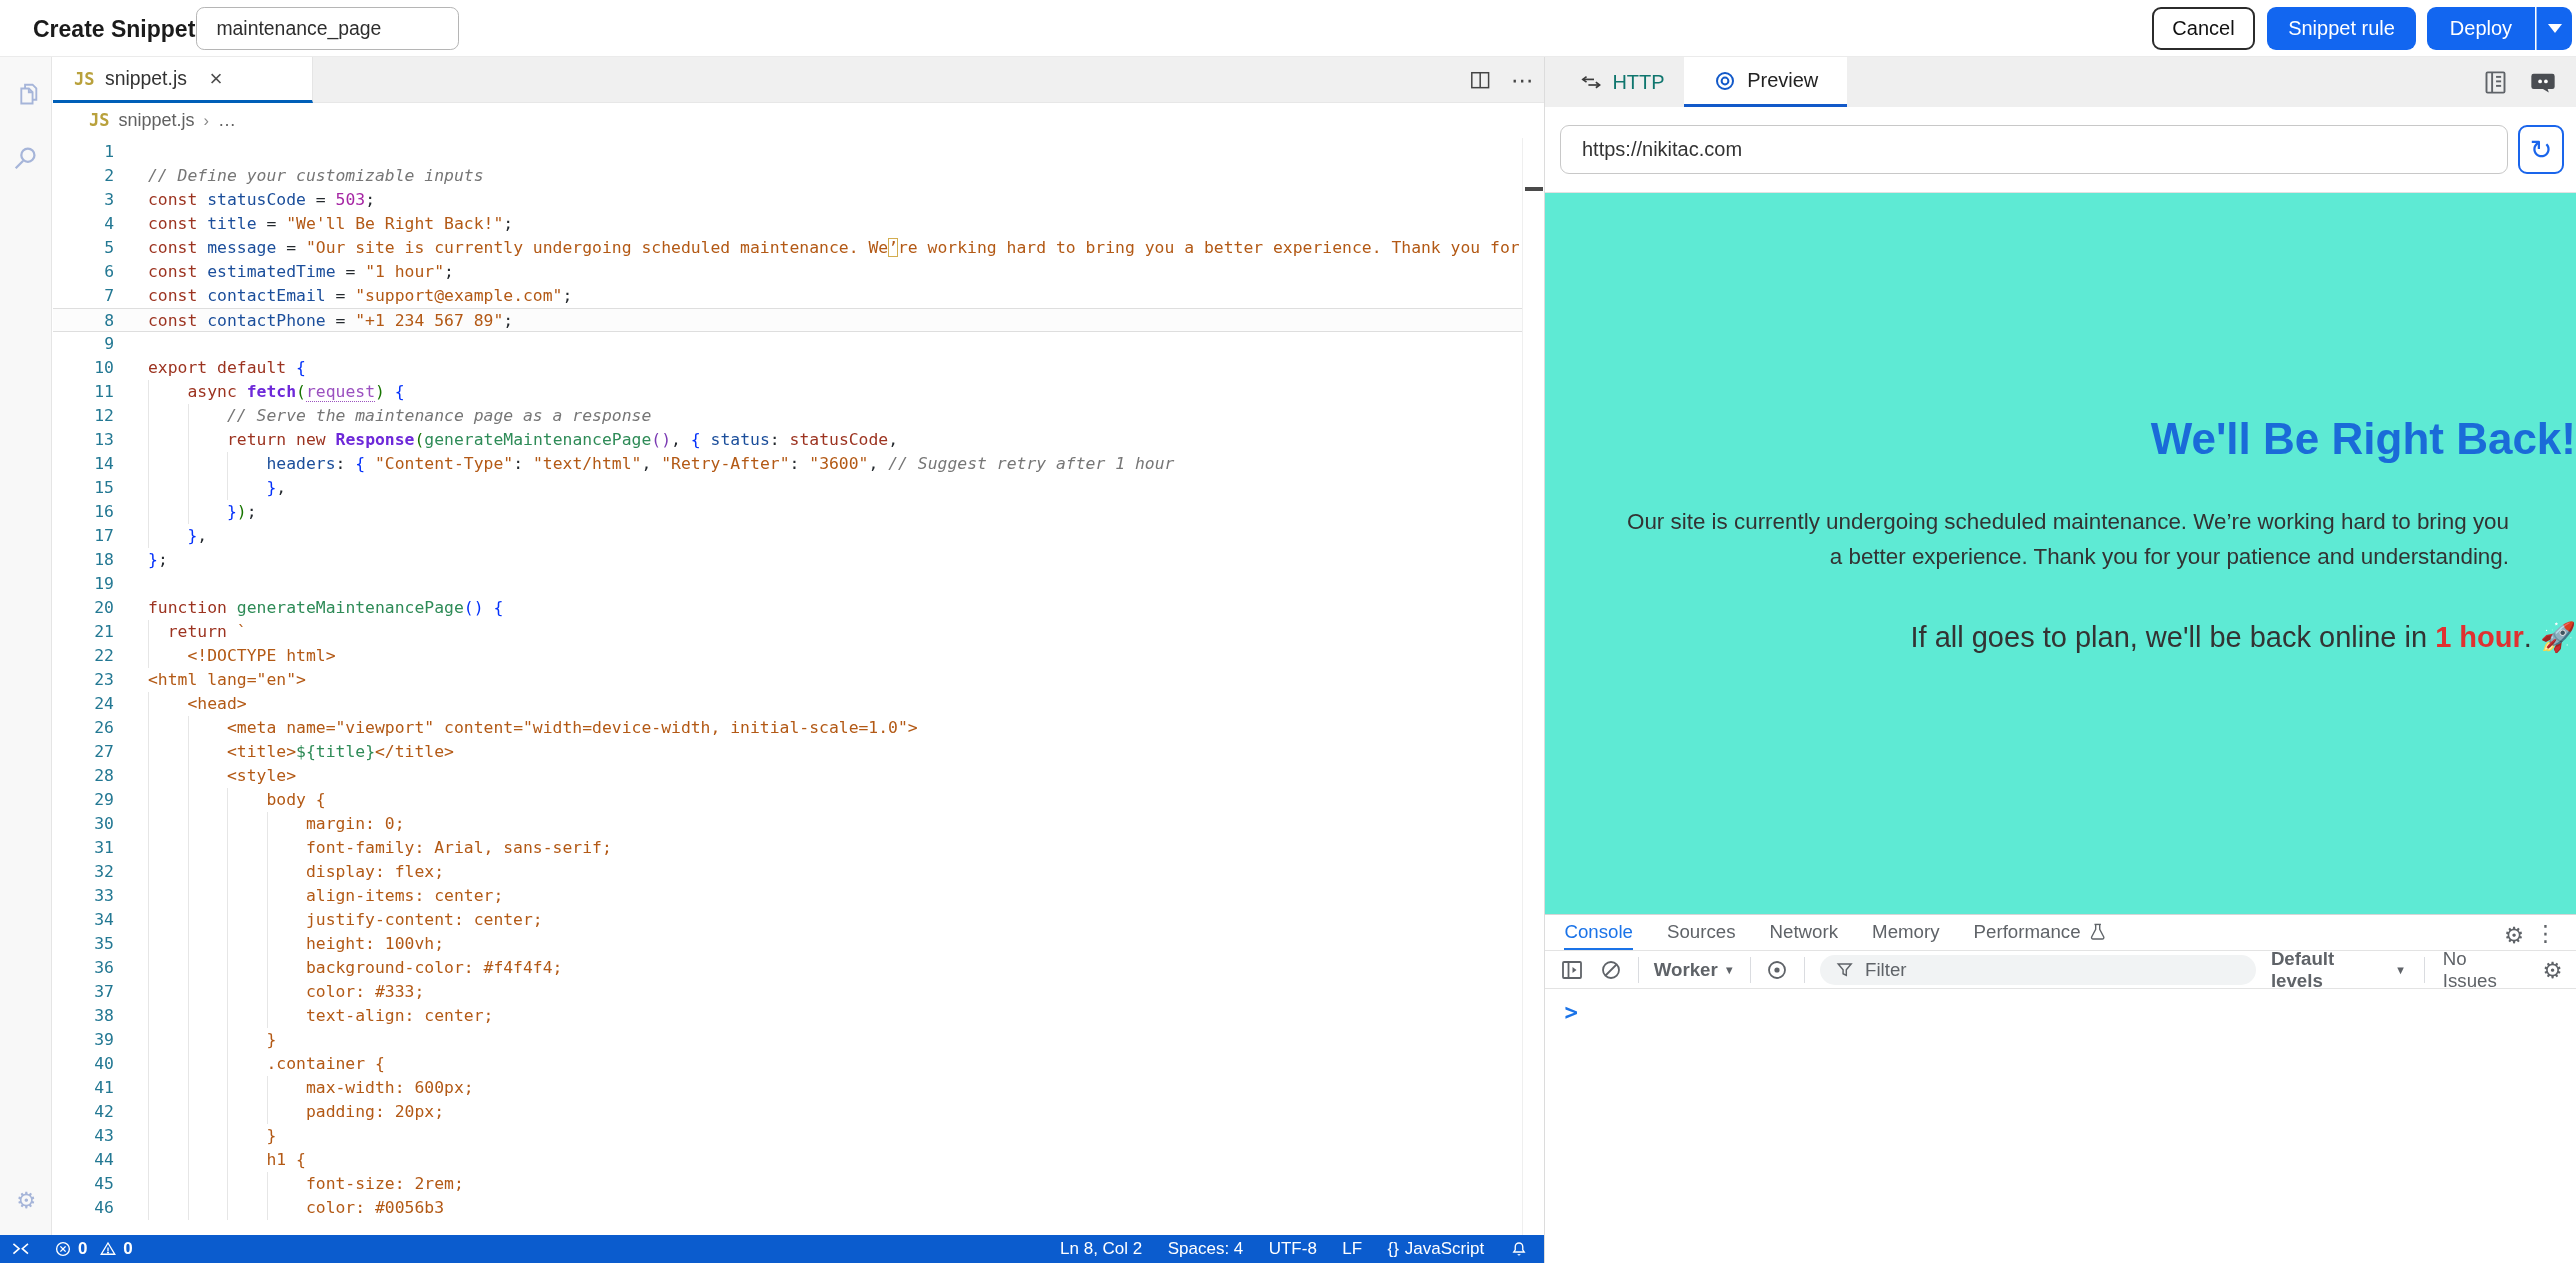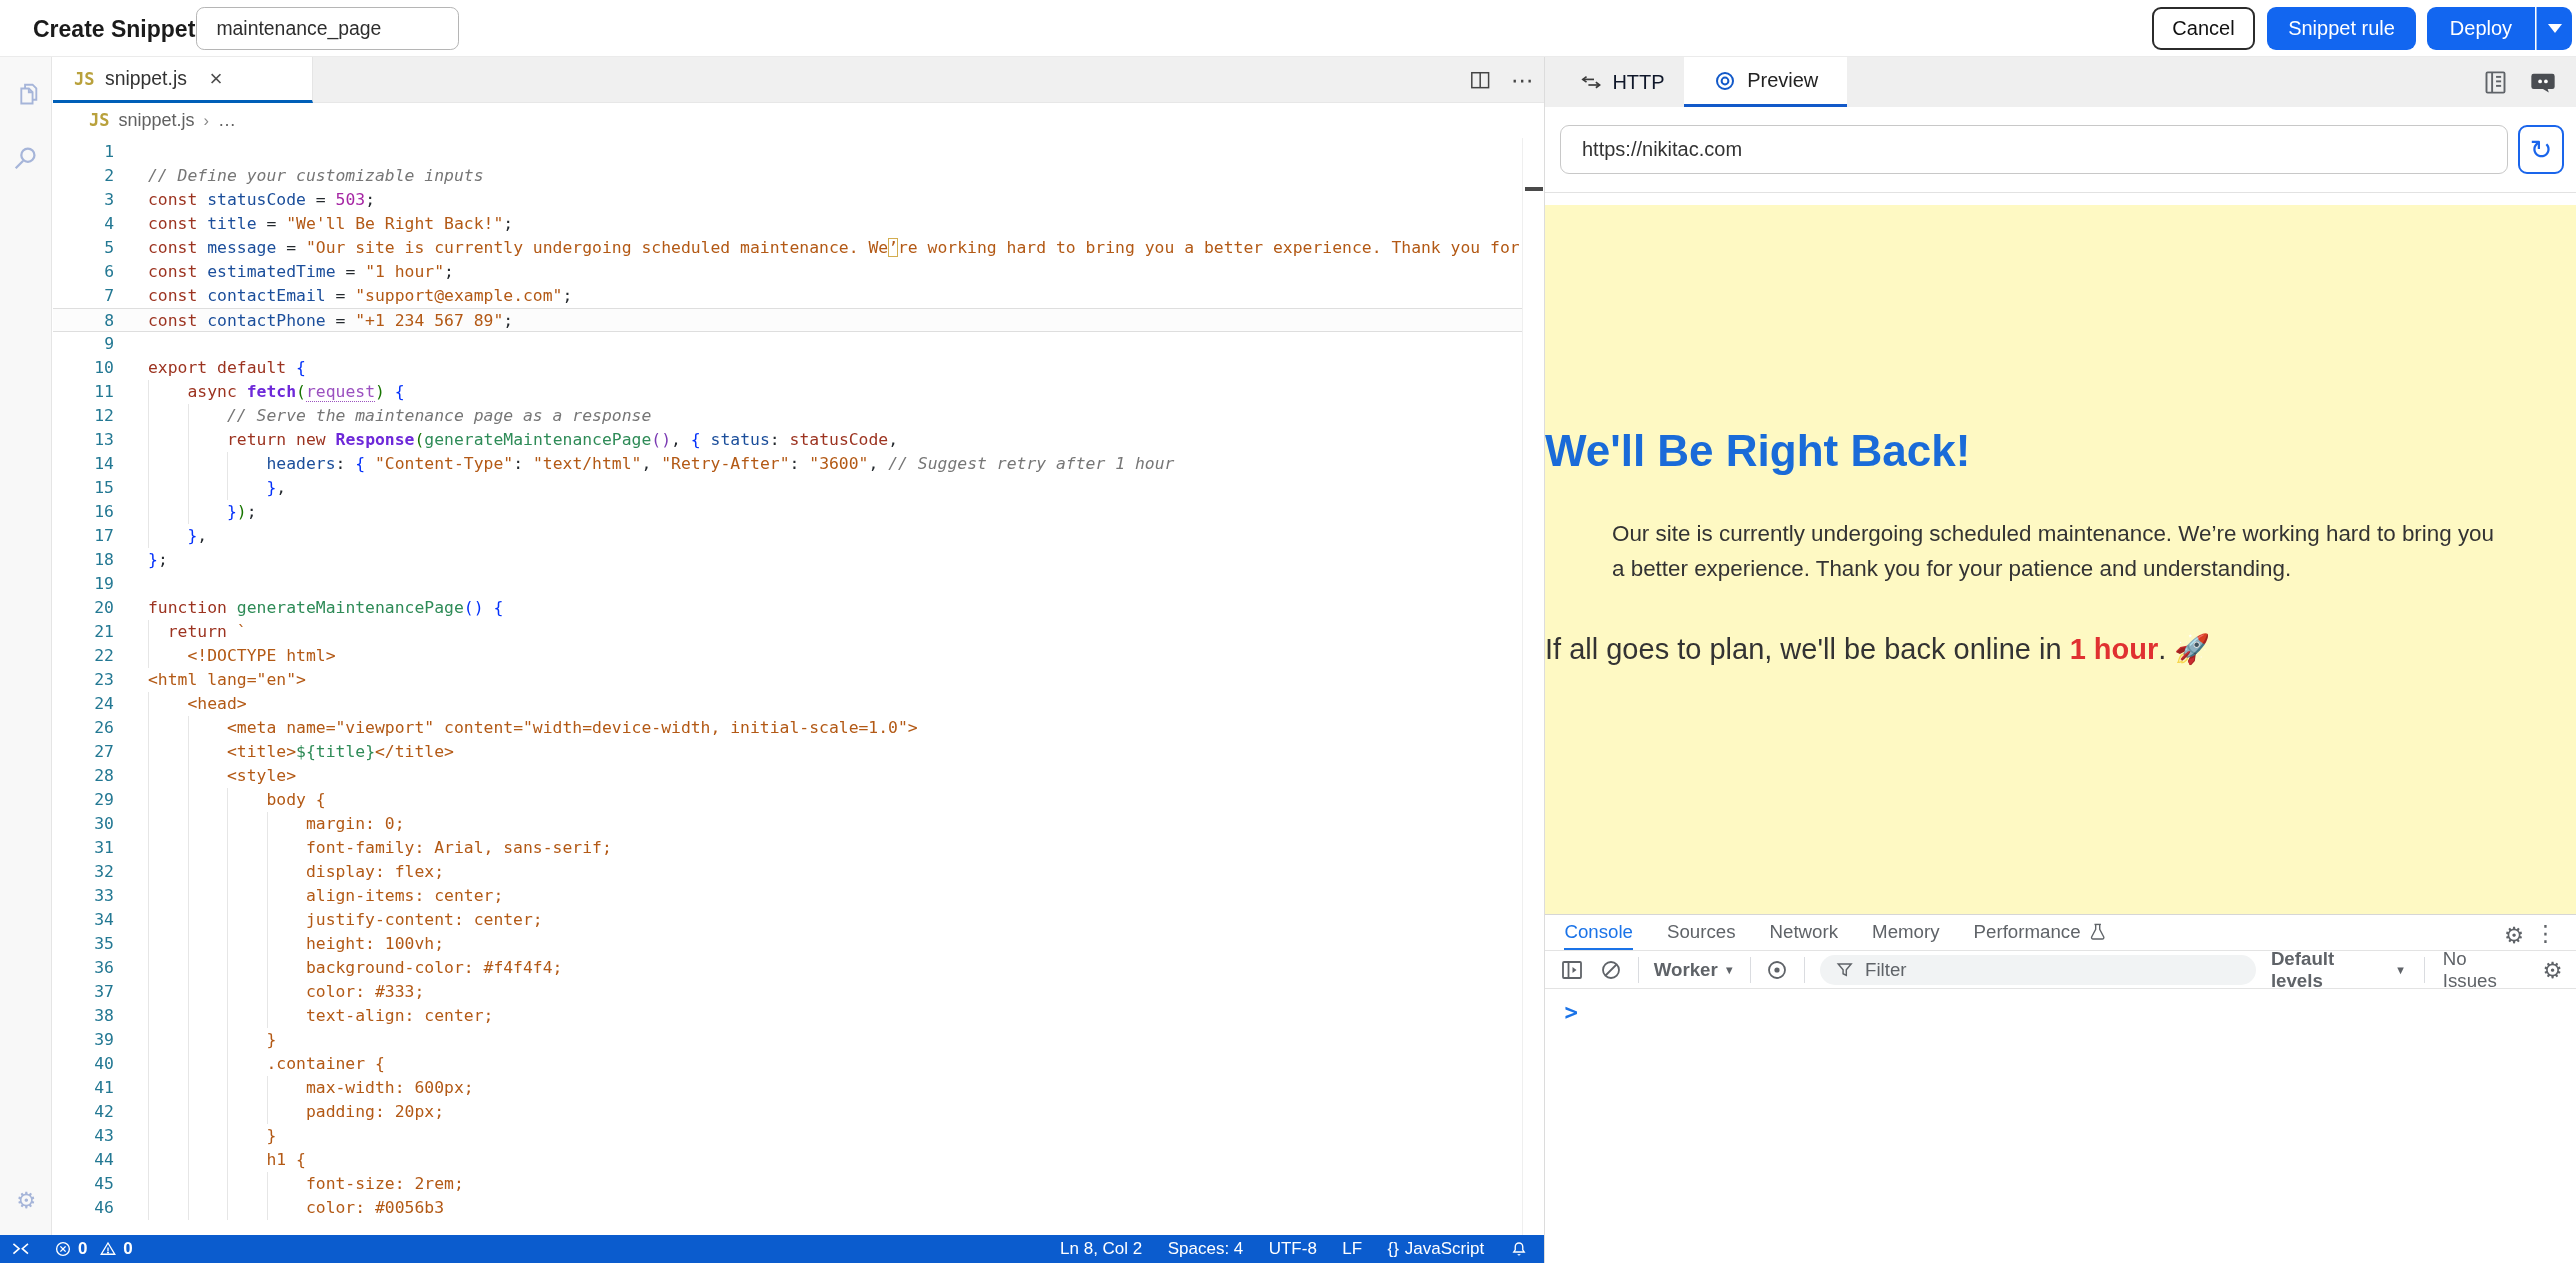--- a/index.html
+++ b/index.html
@@ -63,37 +63,37 @@
   .tbox { color:#B35915; outline:1.5px solid #d3ad4f; outline-offset:-1.5px; }
   .scroll-strip { position:absolute; left:1469px; top:0; width:22.4px; height:1097px; background:#fff;
     border-left:0.7px solid #efefef; }
   .scroll-mark { position:absolute; left:1.5px; top:49px; width:18px; height:3.7px; background:#4a4a4a; }
 
   .divider-v { position:absolute; left:1544px; top:57px; width:0.7px; height:1207px; background:#dcdcdc; }
 
   
   .rp-tabbar { position:absolute; left:1545px; top:57px; width:1031px; height:50px; background:#efefef; }
   .rp-tab { position:absolute; top:0; height:50px; display:flex; align-items:center; gap:10.5px;
-    font-size:20px; color:#0f172a; cursor:pointer; }
+    font-size:20px; color:#0f766e; cursor:pointer; }
   .rp-tab-http { left:21px; padding:0 13.5px; }
   .rp-tab-preview { left:139px; width:163px; background:#fff; border-bottom:3px solid #1259c9;
     justify-content:center; color:#222; }
   .rp-top-icons { position:absolute; right:19.4px; top:0; height:50px; display:flex; align-items:center; gap:19.4px; }
   .url-row { position:absolute; left:1545px; top:107px; width:1031px; height:86px; background:#fff;
     border-bottom:0.7px solid #e2e2e2; }
   .url-input { position:absolute; left:15px; top:18px; width:948px; height:49px; border:1.5px solid #c8c8c8;
     border-radius:9px; font-size:20px; color:#333; padding:0 21px; font-family:"Liberation Sans",sans-serif;
     outline:none; }
   .refresh-btn { position:absolute; left:973px; top:18px; width:46px; height:49px; border:2.2px solid #1a65eb;
     border-radius:9px; color:#1a65eb; background:#fff; font-size:27px; display:flex; align-items:center;
     justify-content:center; cursor:pointer; font-family:"DejaVu Sans",sans-serif; }
 
   
-  .preview-area { position:absolute; left:1545px; top:205px; width:1031px; height:721px; background:#fef9c3;
-    text-align:left; overflow:hidden; }
+  .preview-area { position:absolute; left:1545px; top:193px; width:1031px; height:721px; background:#5eead4;
+    text-align:right; overflow:hidden; }
   .pv-title { margin:221px auto 0; font-size:44px; font-weight:bold; color:#1A6BD8; }
   .pv-msg { margin:40px auto 0; width:897px; font-size:22.4px; line-height:35px; color:#333; }
   .pv-eta { margin-top:46px; font-size:29px; color:#333; }
   .pv-eta-strong { color:#E03131; font-weight:bold; }
   .pv-help { margin-top:54px; font-size:21px; color:#4d4d4d; }
   .pv-link { color:#1766D4; cursor:pointer; }
 
   
   .ct-row { position:absolute; left:1545px; top:914px; width:1031px; height:37px; background:#fff;
     border-top:0.7px solid #d6d6d6; border-bottom:0.7px solid #e3e3e3; display:flex; align-items:stretch;

